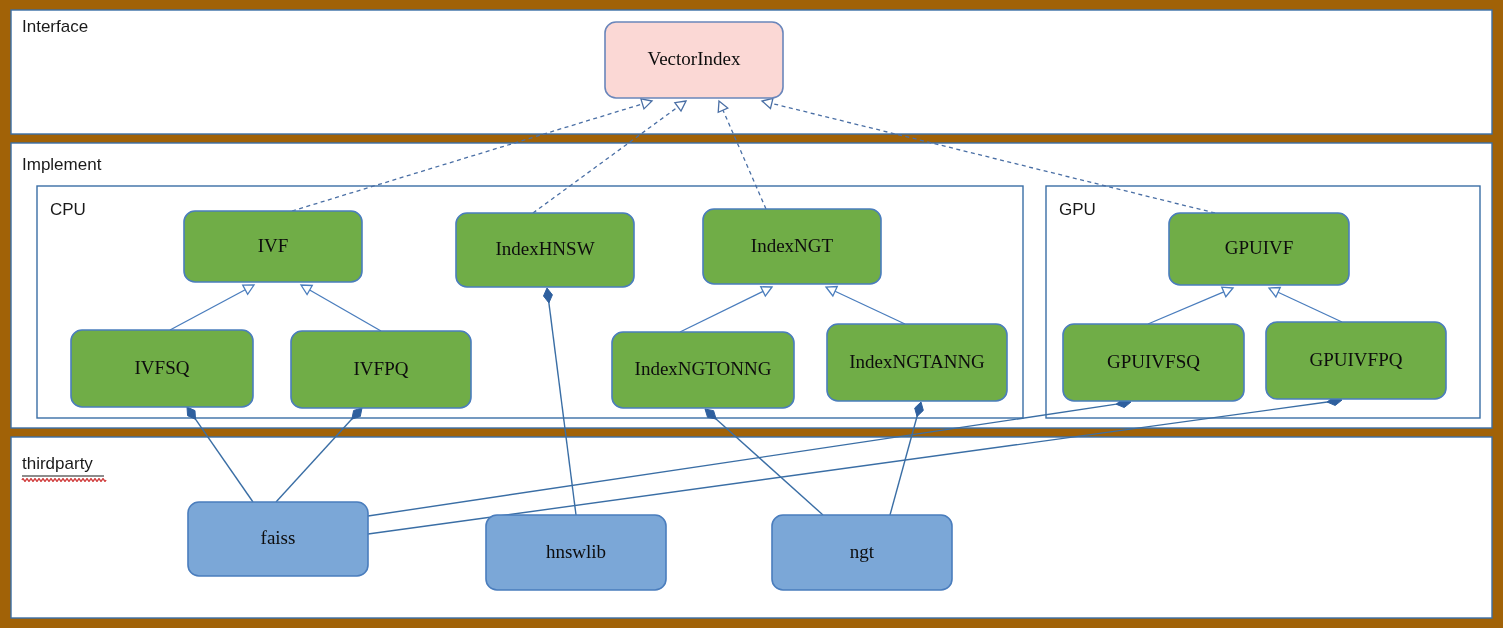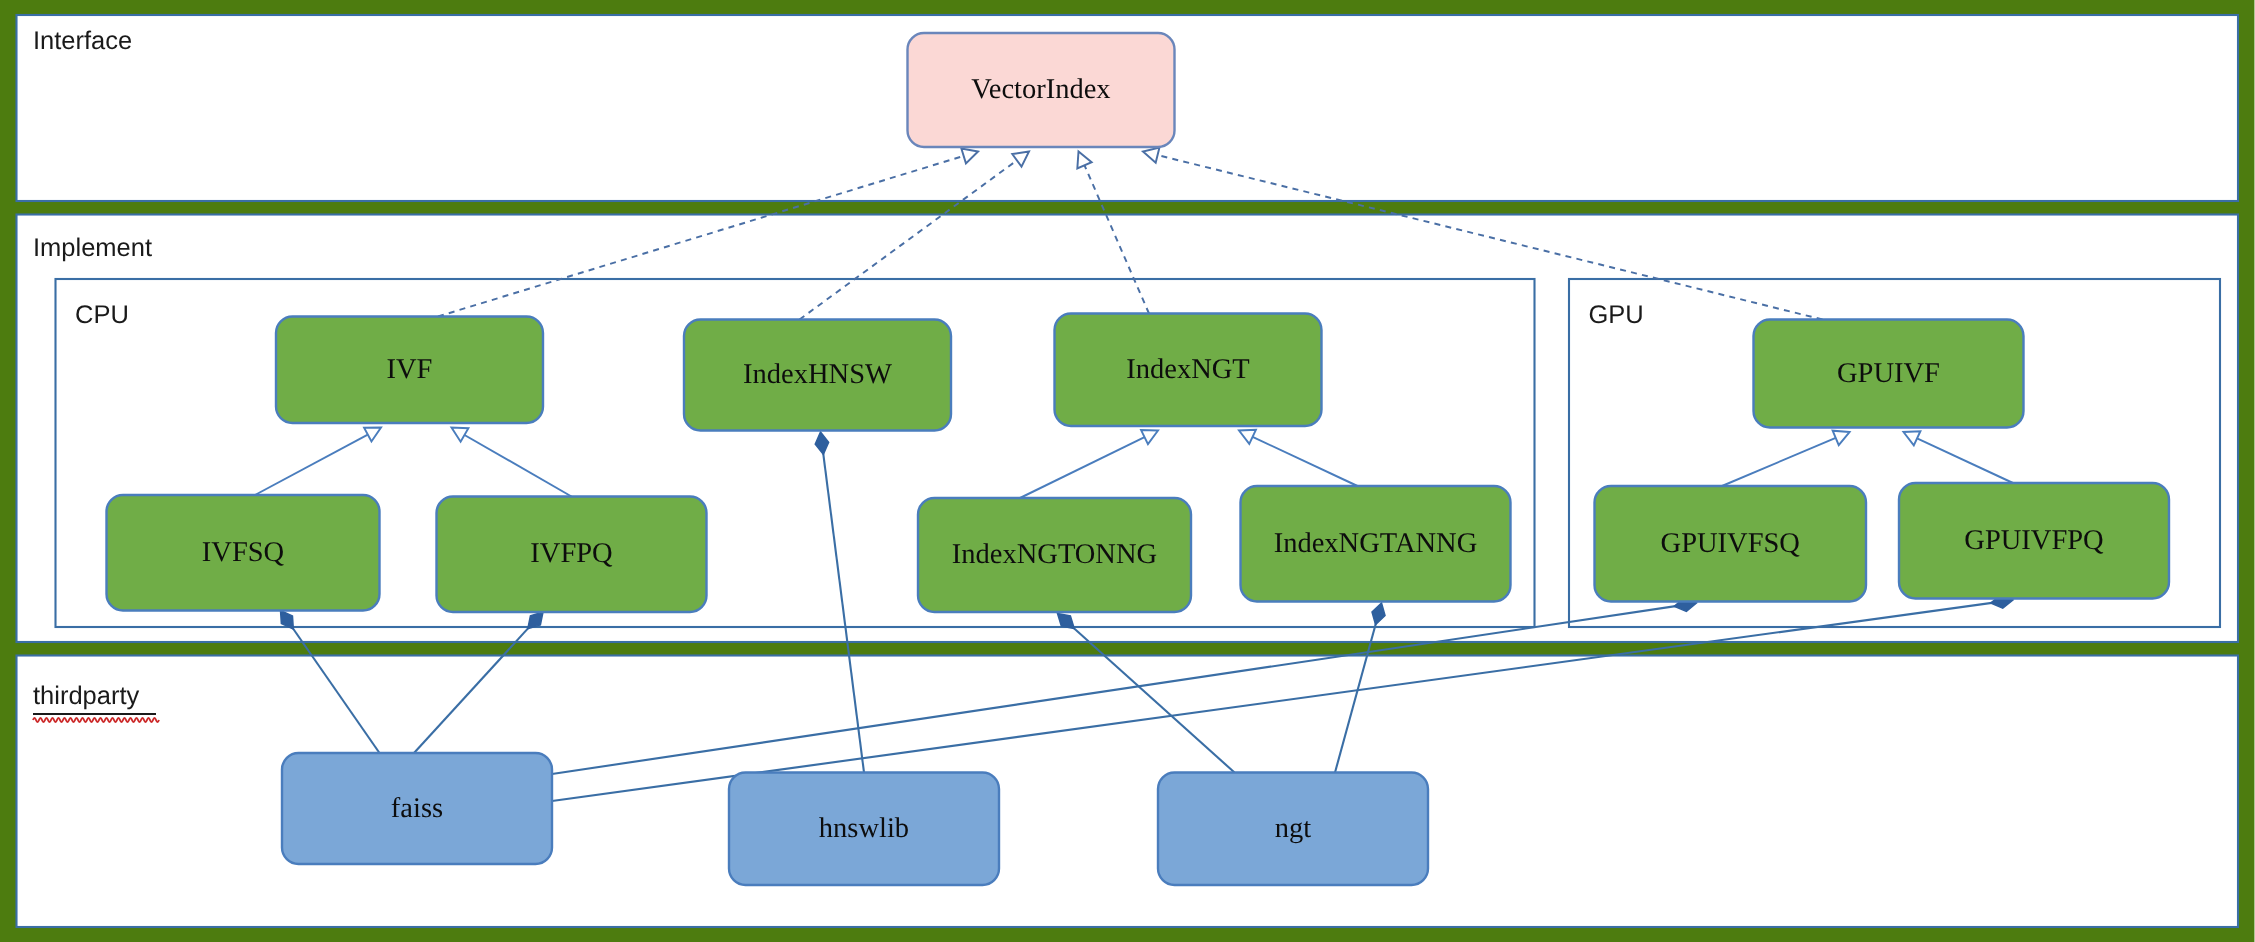--- a/index.html
+++ b/index.html
@@ -11,21 +11,21 @@
   body {
     width: 1503px;
     height: 628px;
     font-family: "Liberation Sans", sans-serif;
     overflow: hidden;
   }
   #diagram-root {
     position: relative;
     width: 1503px;
     height: 628px;
-    background: #4d7c0f;
+    background: #a16207;
   }
   svg#diagram-svg {
     position: absolute;
     top: 0;
     left: 0;
     width: 1503px;
     height: 628px;
     display: block;
   }
   .container-rect {

